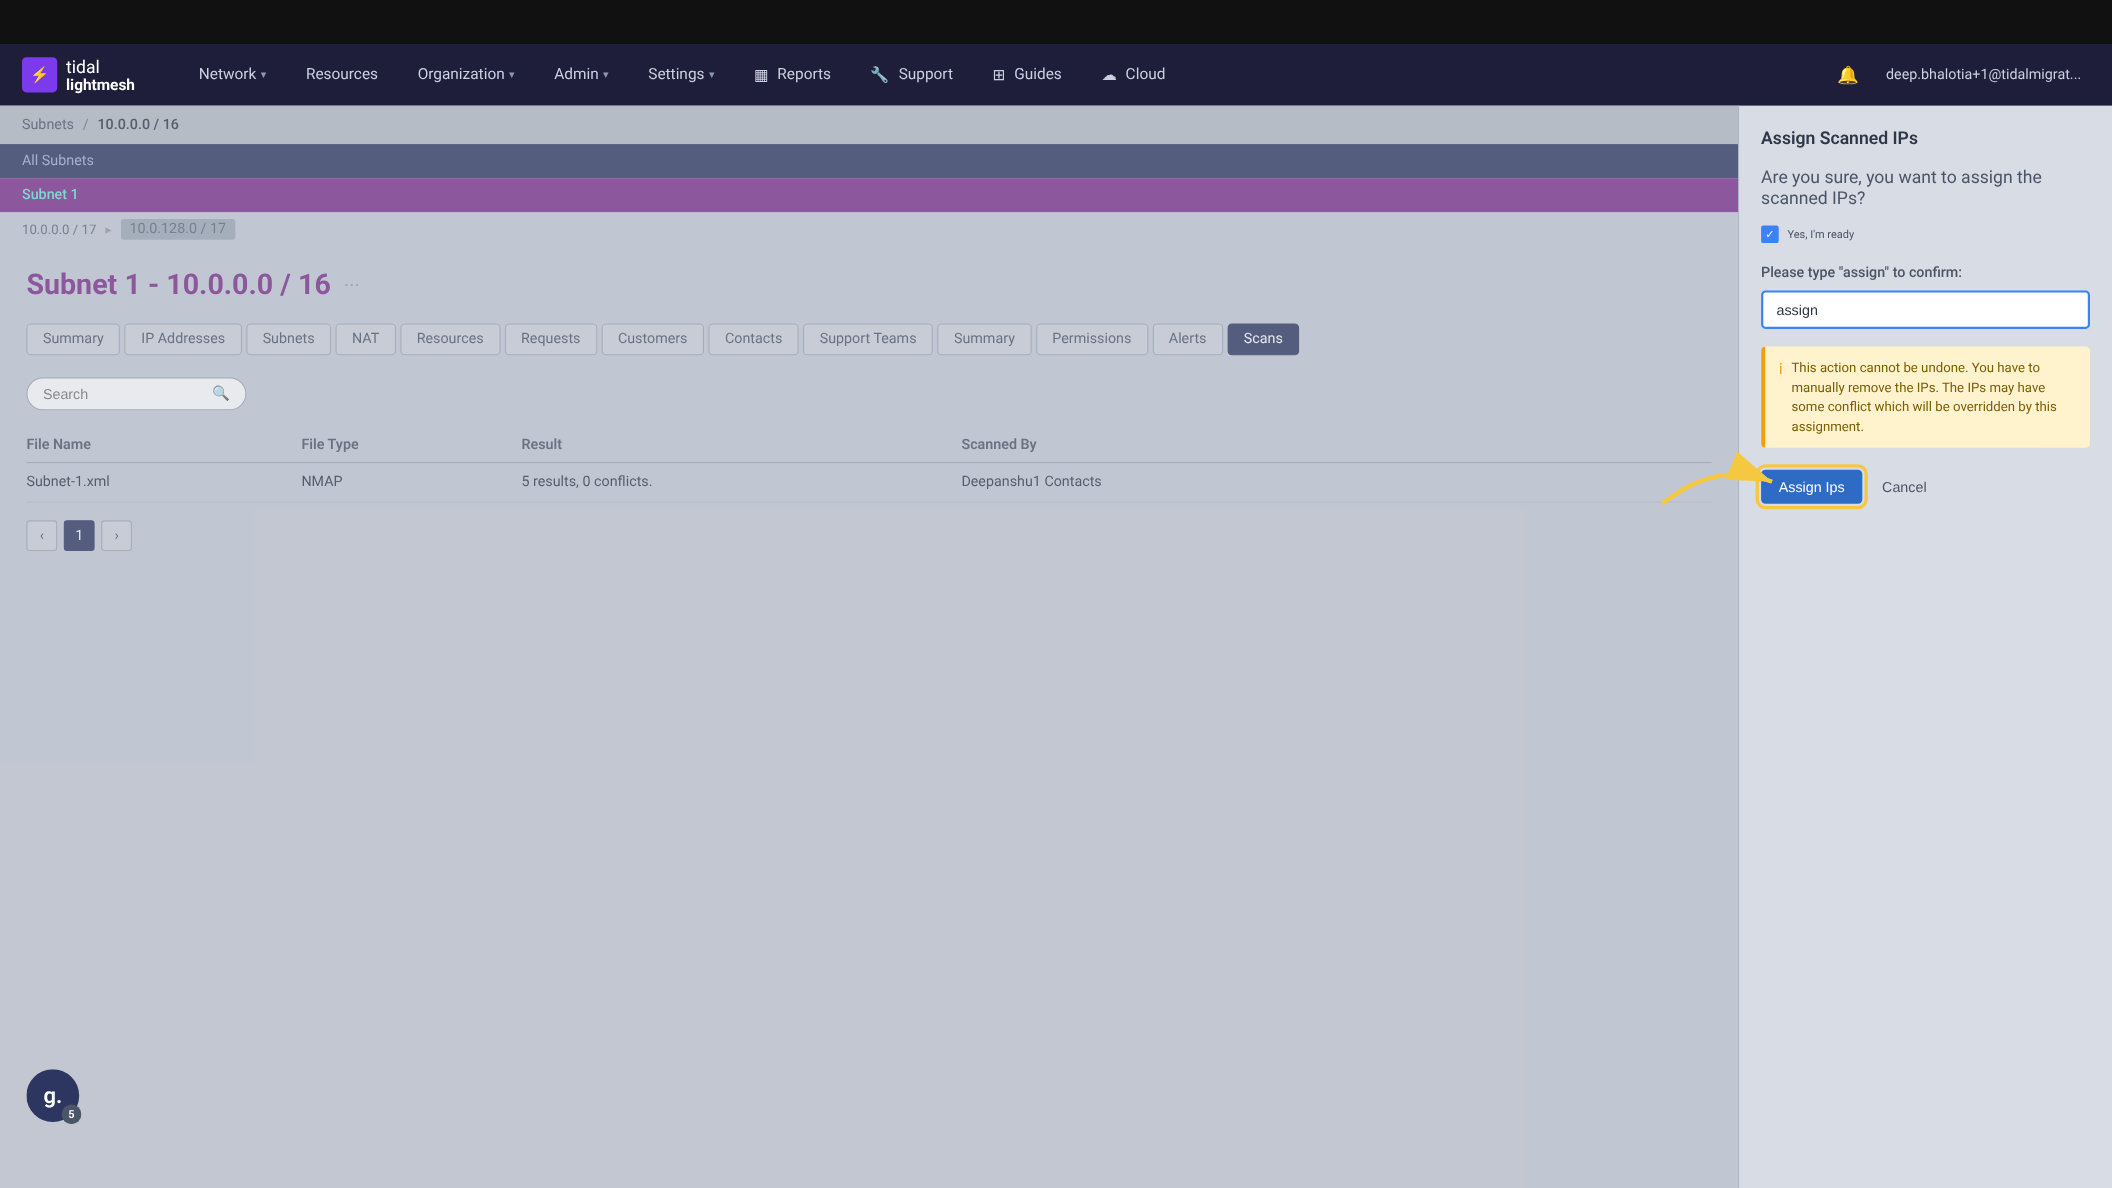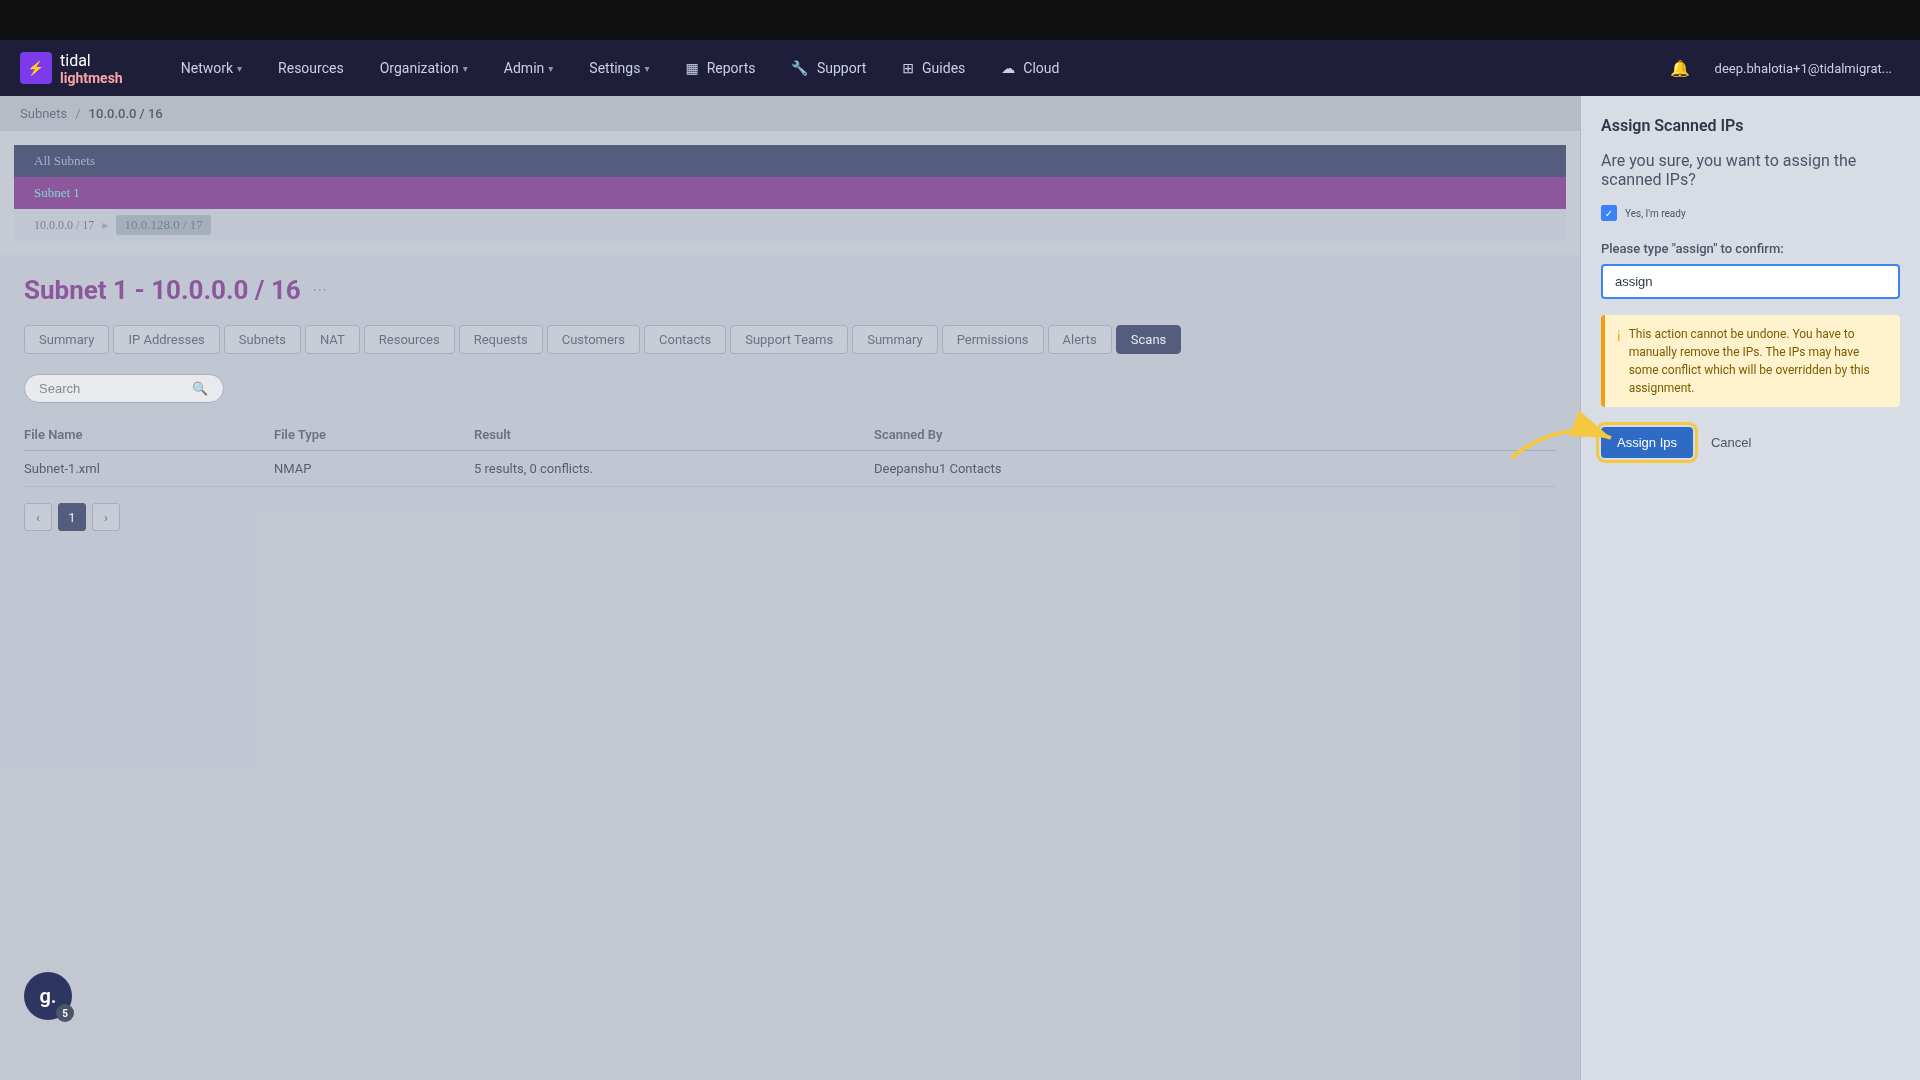--- a/index.html
+++ b/index.html
@@ -97,22 +97,21 @@
       font-size: 13px;
       color: #4a5568;
     }
     .breadcrumb-link { color: #4a5568; cursor: pointer; }
     .breadcrumb-sep { color: #6b7280; }
     .breadcrumb-current { color: #2d3748; font-weight: 500; }
 
     
     .subnet-tree {
       background: #cdd1da;
-      padding: 14px;
-      font-family: Liberation Serif, serif;
+      padding: 0;
     }
     .subnet-all {
       background: #2d3561;
       color: #a0b0d0;
       padding: 8px 20px;
       font-size: 13px;
       cursor: pointer;
     }
     .subnet-row-1 {
       background: #7b2d8b;
@@ -411,21 +410,21 @@
 </head>
 <body>
 
 <div class="top-bar"></div>
 
 <nav class="navbar">
   <div class="navbar-logo">
     <div class="logo-icon">⚡</div>
     <div>
       <span style="color:white;font-size:16px;display:block;">tidal</span>
-      <span style="color:#fca5a5;font-size:14px;font-weight:700;display:block;">lightmesh</span>
+      <span style="color:#ffffff;font-size:14px;font-weight:700;display:block;">lightmesh</span>
     </div>
   </div>
 
   <div class="nav-items">
     <div class="nav-item">
       <span>Network</span>
       <span class="chevron">▾</span>
     </div>
     <div class="nav-item">
       <span>Resources</span>

